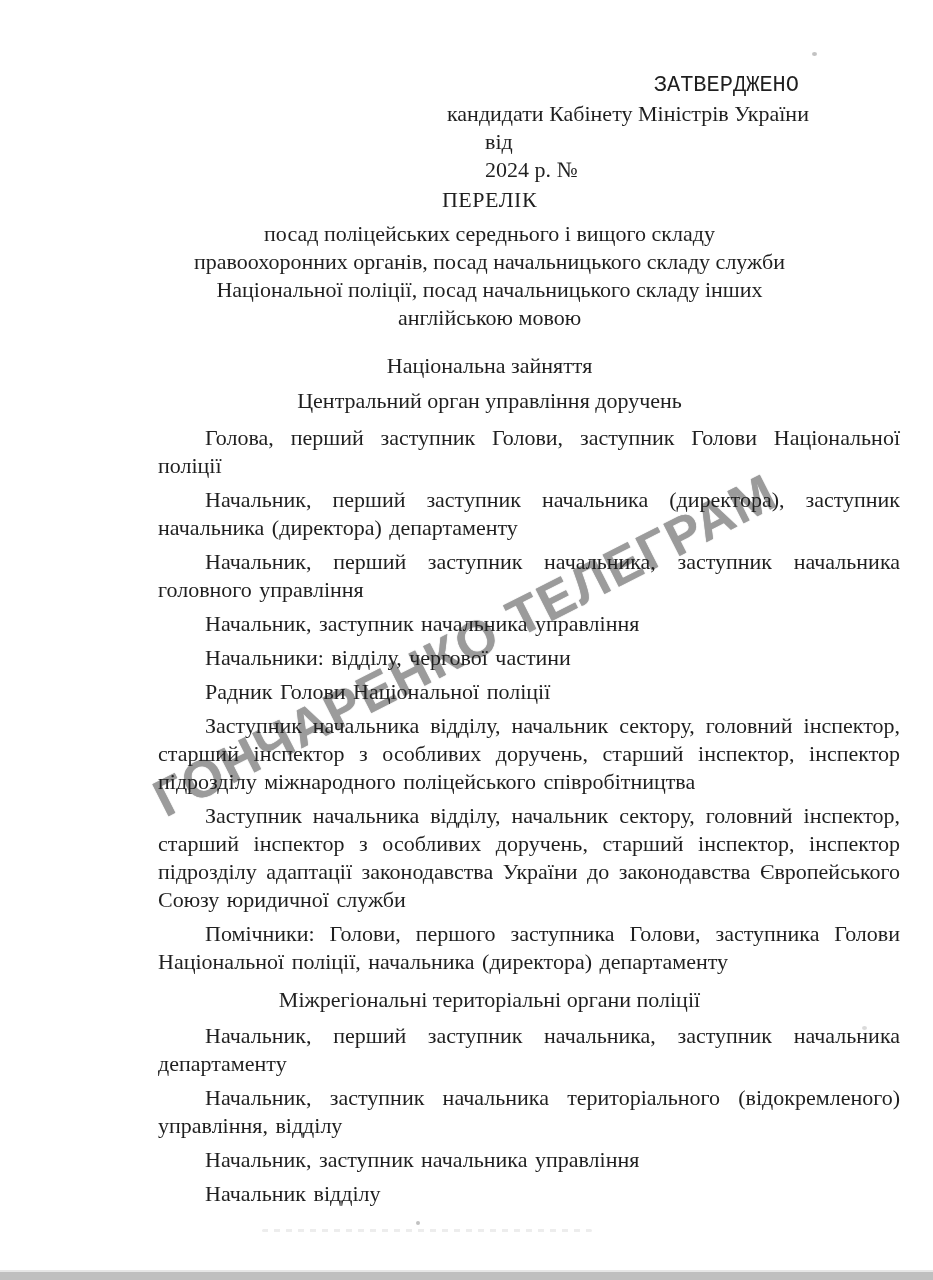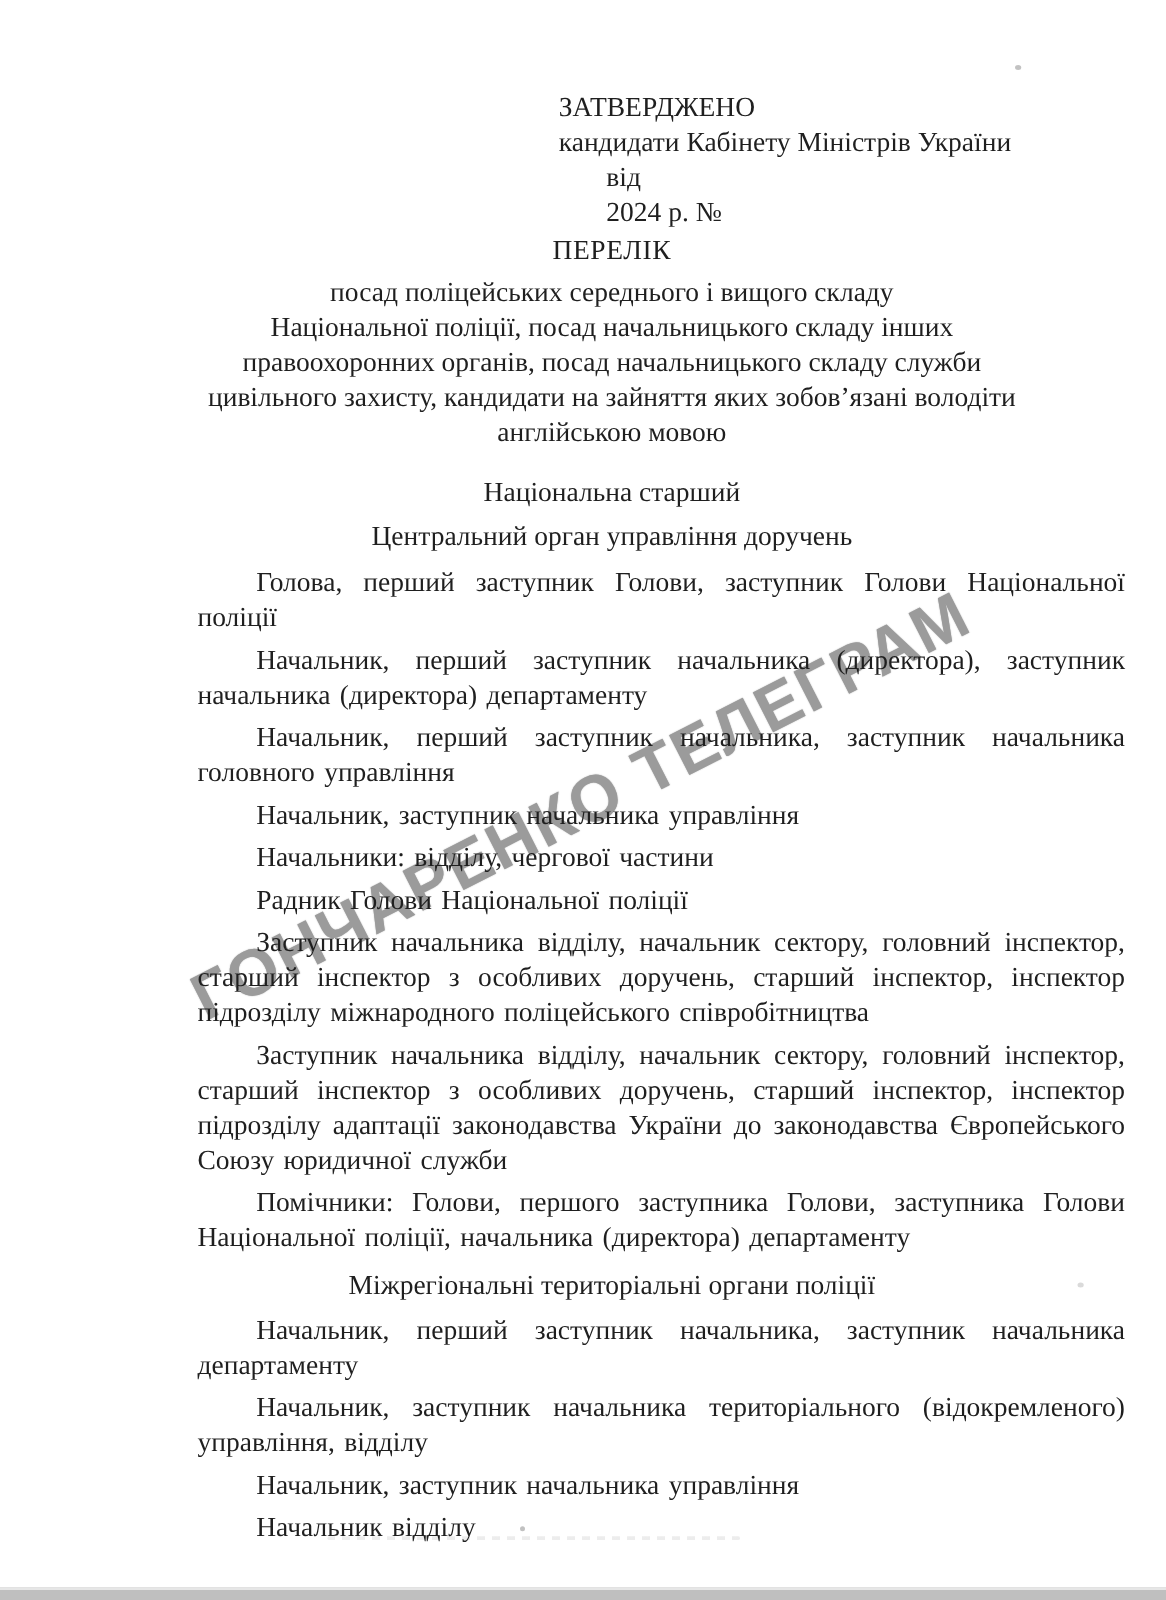--- a/index.html
+++ b/index.html
@@ -11,21 +11,21 @@
     font-family:"Liberation Serif","DejaVu Serif",serif;
     font-size:22px;
     overflow:hidden;
   }
   .text-layer{position:relative;z-index:2;margin-left:46px;}
   
   .approval{
     position:absolute;top:72px;left:447px;width:392px;
     line-height:28px;z-index:2;
   }
-  .approval .l1{text-align:left;padding-right:40px;}
+  .approval .l1{text-align:right;padding-right:40px;font-family:Liberation Mono, monospace;}
   .approval .l3{display:flex;justify-content:space-between;padding-left:38px;padding-right:64px;flex-direction:column;}
   
   .title-wrap{padding-top:186px;text-align:center;line-height:28px;}
   .doc-title{font-weight:normal;letter-spacing:.5px;margin:0;font-size:22px;}
   .subtitle{margin-top:6px;text-align:center;}
   
   .sec-h{text-align:center;line-height:28px;font-weight:normal;font-size:22px;margin:0;}
   .sec-h.nat{margin-top:20px;}
   .sec-h.central{margin-top:7px;}
   .sec-h.inter{margin-top:10px;}
@@ -82,28 +82,27 @@
       <span>2024 р. №</span>
     </div>
   </div>
 
   <div class="text-layer">
 
     <div class="title-wrap">
       <h1 class="doc-title">ПЕРЕЛІК</h1>
       <div class="subtitle">
         <div>посад поліцейських середнього і вищого складу</div>
+        <div>правоохоронних органів, посад начальницького складу служби</div>
         <div>Національної поліції, посад начальницького складу інших</div>
-        <div>правоохоронних органів, посад начальницького складу служби</div>
-        <div>цивільного захисту, кандидати на зайняття яких зобов’язані володіти</div>
         <div>англійською мовою</div>
       </div>
     </div>
 
-    <h2 class="sec-h nat">Національна старший</h2>
+    <h2 class="sec-h nat">Національна зайняття</h2>
     <h3 class="sec-h central">Центральний орган управління доручень</h3>
 
     <div class="doc-body">
       <p class="first">Голова, перший заступник Голови, заступник Голови Національної поліції</p>
       <p>Начальник, перший заступник начальника (директора), заступник начальника (директора) департаменту</p>
       <p>Начальник, перший заступник начальника, заступник начальника головного управління</p>
       <p>Начальник, заступник начальника управління</p>
       <p>Начальники: відділу, чергової частини</p>
       <p>Радник Голови Національної поліції</p>
       <p>Заступник начальника відділу, начальник сектору, головний інспектор, старший інспектор з особливих доручень, старший інспектор, інспектор підрозділу міжнародного поліцейського співробітництва</p>

